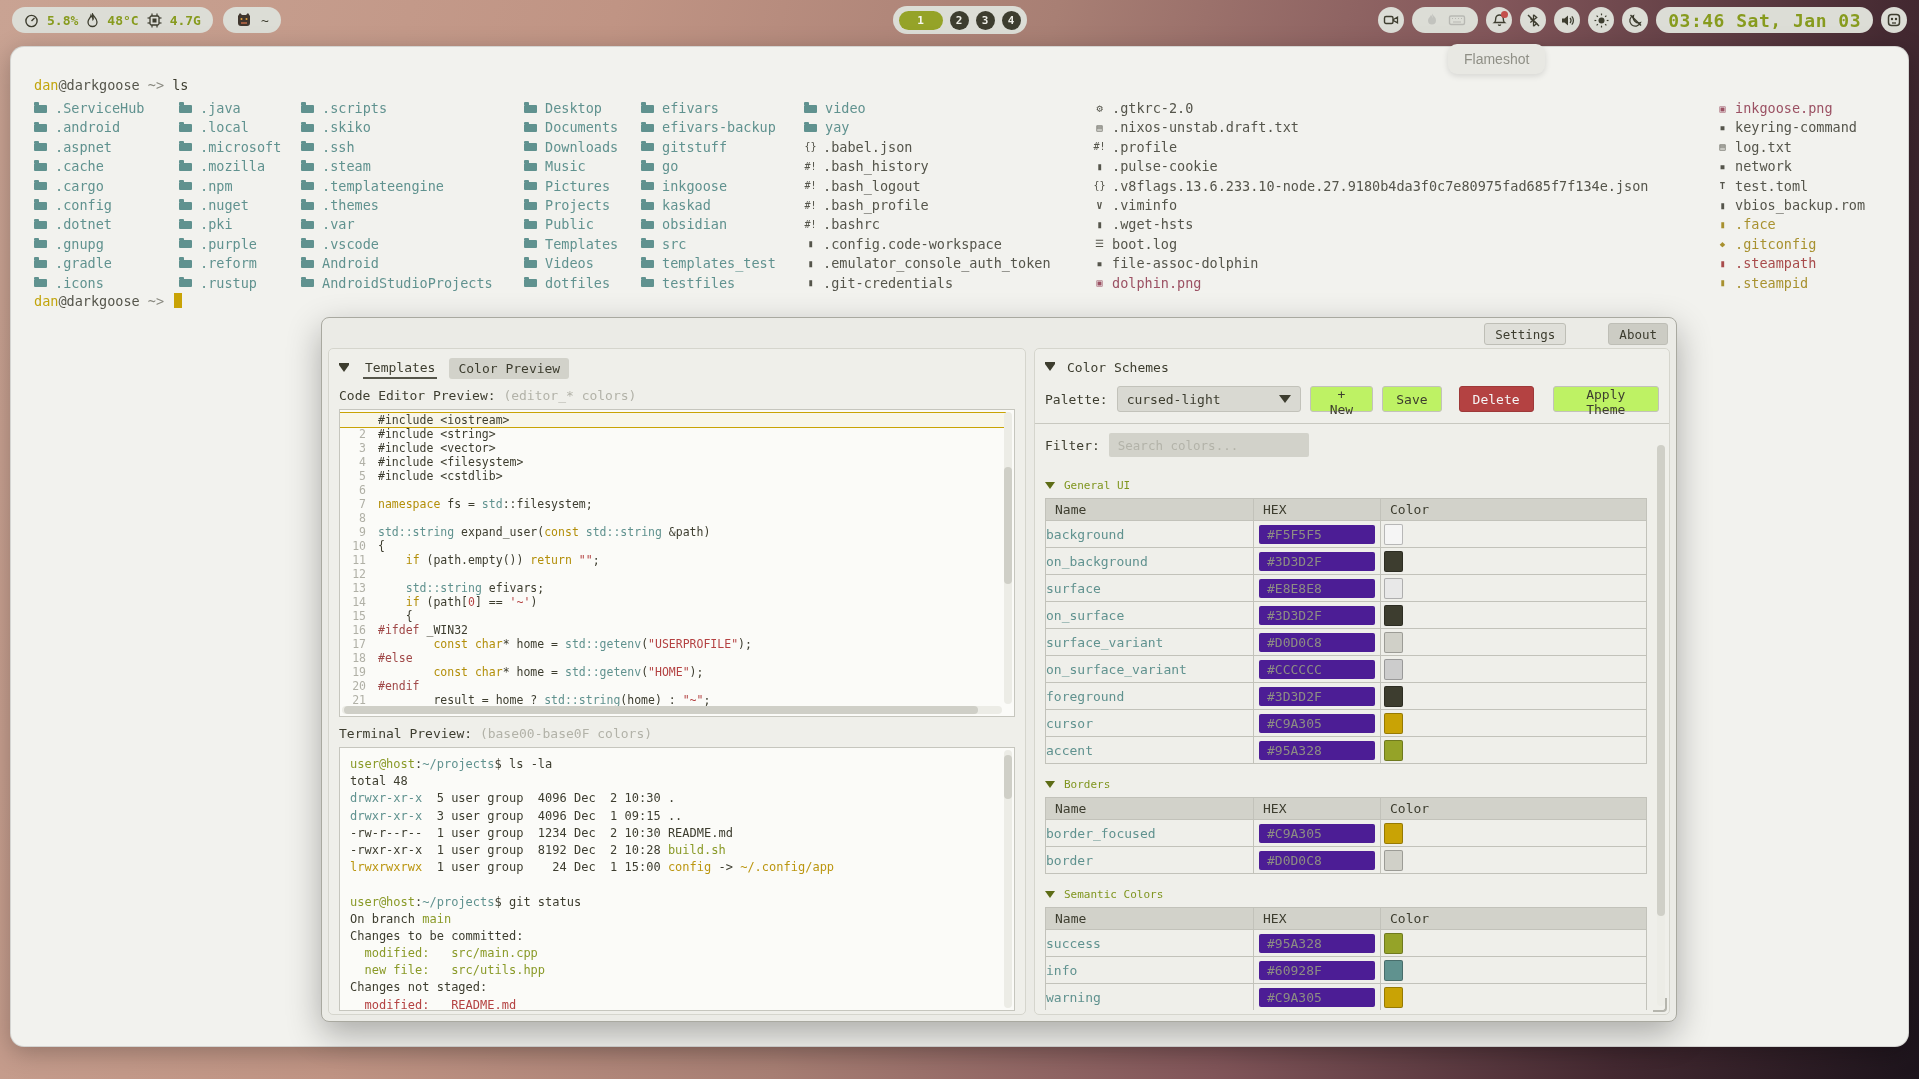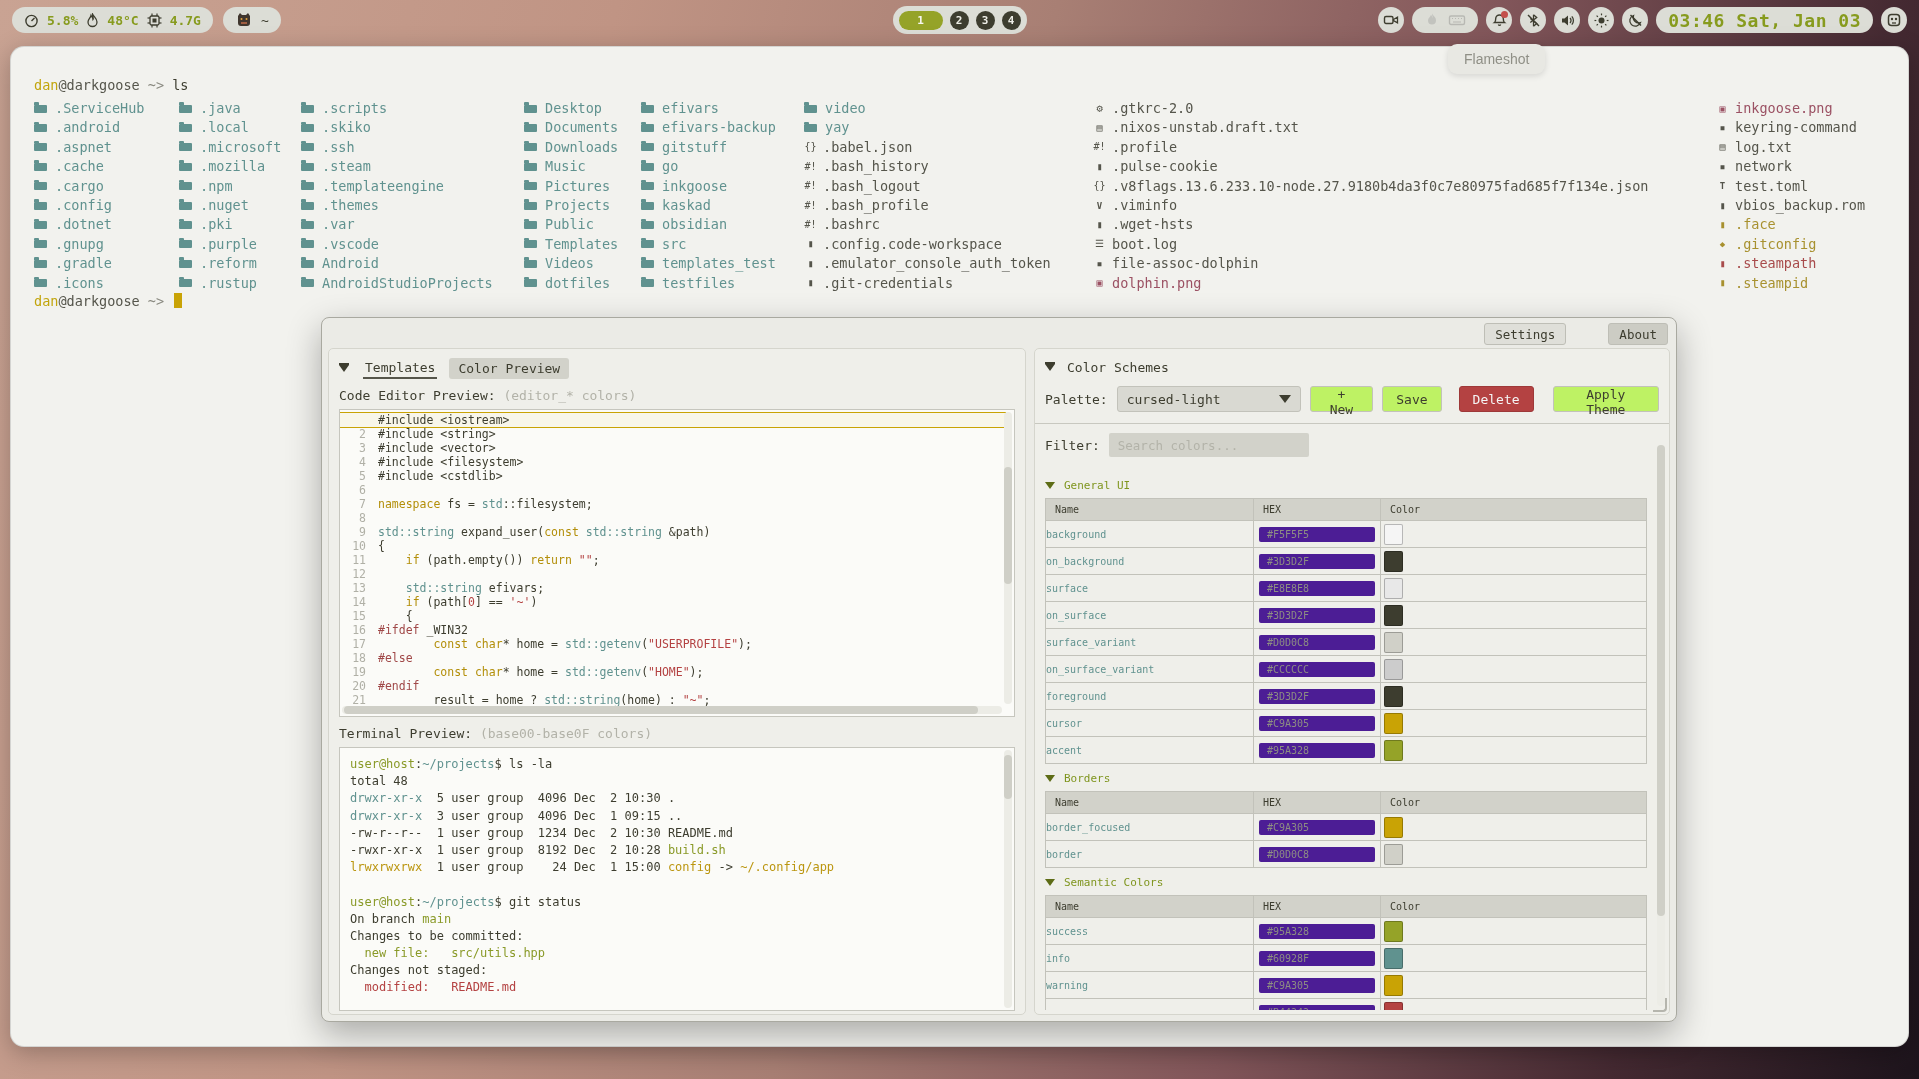--- a/index.html
+++ b/index.html
@@ -100,21 +100,21 @@
   .btn.delete{background:#b44242;border-color:#9e3939;color:#f5f5f5;margin-left:8px;}
   .btn.apply{margin-left:10px;}
   .divider{border-top:1px solid #c8c8c0;margin:10px -10px 8px;}
   .filter-row{display:flex;align-items:center;gap:9px;height:26px;font-size:13px;color:#3d3d2f;}
   .filter-input{width:200px;height:24px;background:#d2d2ca;border:none;border-radius:2px;font-family:"DejaVu Sans Mono",monospace;font-size:12.5px;color:#3d3d2f;padding:0 9px;box-sizing:border-box;outline:none;}
   .filter-input::placeholder{color:#b3b3a9;}
   .cs-list{position:absolute;left:10px;right:22px;top:122px;bottom:4px;overflow:hidden;}
   .pane-scroll{top:96px;bottom:8px;right:4px;}
   .sect-head{display:flex;align-items:center;gap:9px;height:20px;margin:4px 0 3px;font-size:11px;color:#7f951e;}
   .sect-tri{width:0;height:0;border-left:5px solid transparent;border-right:5px solid transparent;border-top:7px solid #5d6c16;}
-  table.cs{border-collapse:collapse;width:100%;font-size:10px;table-layout:fixed;margin-bottom:4px;}
+  table.cs{border-collapse:collapse;width:100%;font-size:13px;table-layout:fixed;margin-bottom:10px;}
   table.cs th,table.cs td{border:1px solid #c2c2ba;padding:0;}
   table.cs th{background:#d2d2ca;color:#3d3d2f;font-weight:normal;text-align:left;height:21px;padding-left:9px;}
   table.cs td{height:26px;}
   td.name{color:#60928f;padding-left:9px;}
   .hexbox{background:#4c1d95;color:#8d8d83;border-radius:2px;margin:3px 5px;padding:2px 8px;}
   .swatch{width:17px;height:19px;border:1px solid rgba(0,0,0,.25);border-radius:2px;margin-left:3px;}
   .col-name{width:208px;}
   .col-hex{width:127px;}
   .resize-corner{position:absolute;right:2px;bottom:2px;width:12px;height:12px;border-right:2px solid #b5b5ad;border-bottom:2px solid #b5b5ad;border-radius:0 0 4px 0;}
 </style>
@@ -636,20 +636,21 @@
             <div class="tl"><span class="tk-f">total 48</span></div>
             <div class="tl"><span class="tk-t">drwxr-xr-x</span><span class="tk-f">  5 user group  4096 Dec  2 10:30 .</span></div>
             <div class="tl"><span class="tk-t">drwxr-xr-x</span><span class="tk-f">  3 user group  4096 Dec  1 09:15 ..</span></div>
             <div class="tl"><span class="tk-f">-rw-r--r--  1 user group  1234 Dec  2 10:30 README.md</span></div>
             <div class="tl"><span class="tk-f">-rwxr-xr-x  1 user group  8192 Dec  2 10:28 </span><span class="tk-g">build.sh</span></div>
             <div class="tl"><span class="tk-y">lrwxrwxrwx</span><span class="tk-f">  1 user group    24 Dec  1 15:00 </span><span class="tk-y">config</span><span class="tk-f"> -&gt; </span><span class="tk-y">~/.config/app</span></div>
             <div class="tl">&nbsp;</div>
             <div class="tl"><span class="tk-g">user@host</span><span class="tk-f">:</span><span class="tk-t">~/projects</span><span class="tk-f">$ git status</span></div>
             <div class="tl"><span class="tk-f">On branch </span><span class="tk-g">main</span></div>
             <div class="tl"><span class="tk-f">Changes to be committed:</span></div>
+            <div class="tl"><span class="tk-f">  </span><span class="tk-g">modified:   src/main.cpp</span></div>
             <div class="tl"><span class="tk-f">  </span><span class="tk-g">new file:   src/utils.hpp</span></div>
             <div class="tl"><span class="tk-f">Changes not staged:</span></div>
             <div class="tl"><span class="tk-f">  </span><span class="tk-r">modified:   README.md</span></div>
           </div>
         <div class="vscroll">
             <div class="vthumb" style="top:2%;height:17%;"></div>
           </div>
       </div>
     </div>
 

